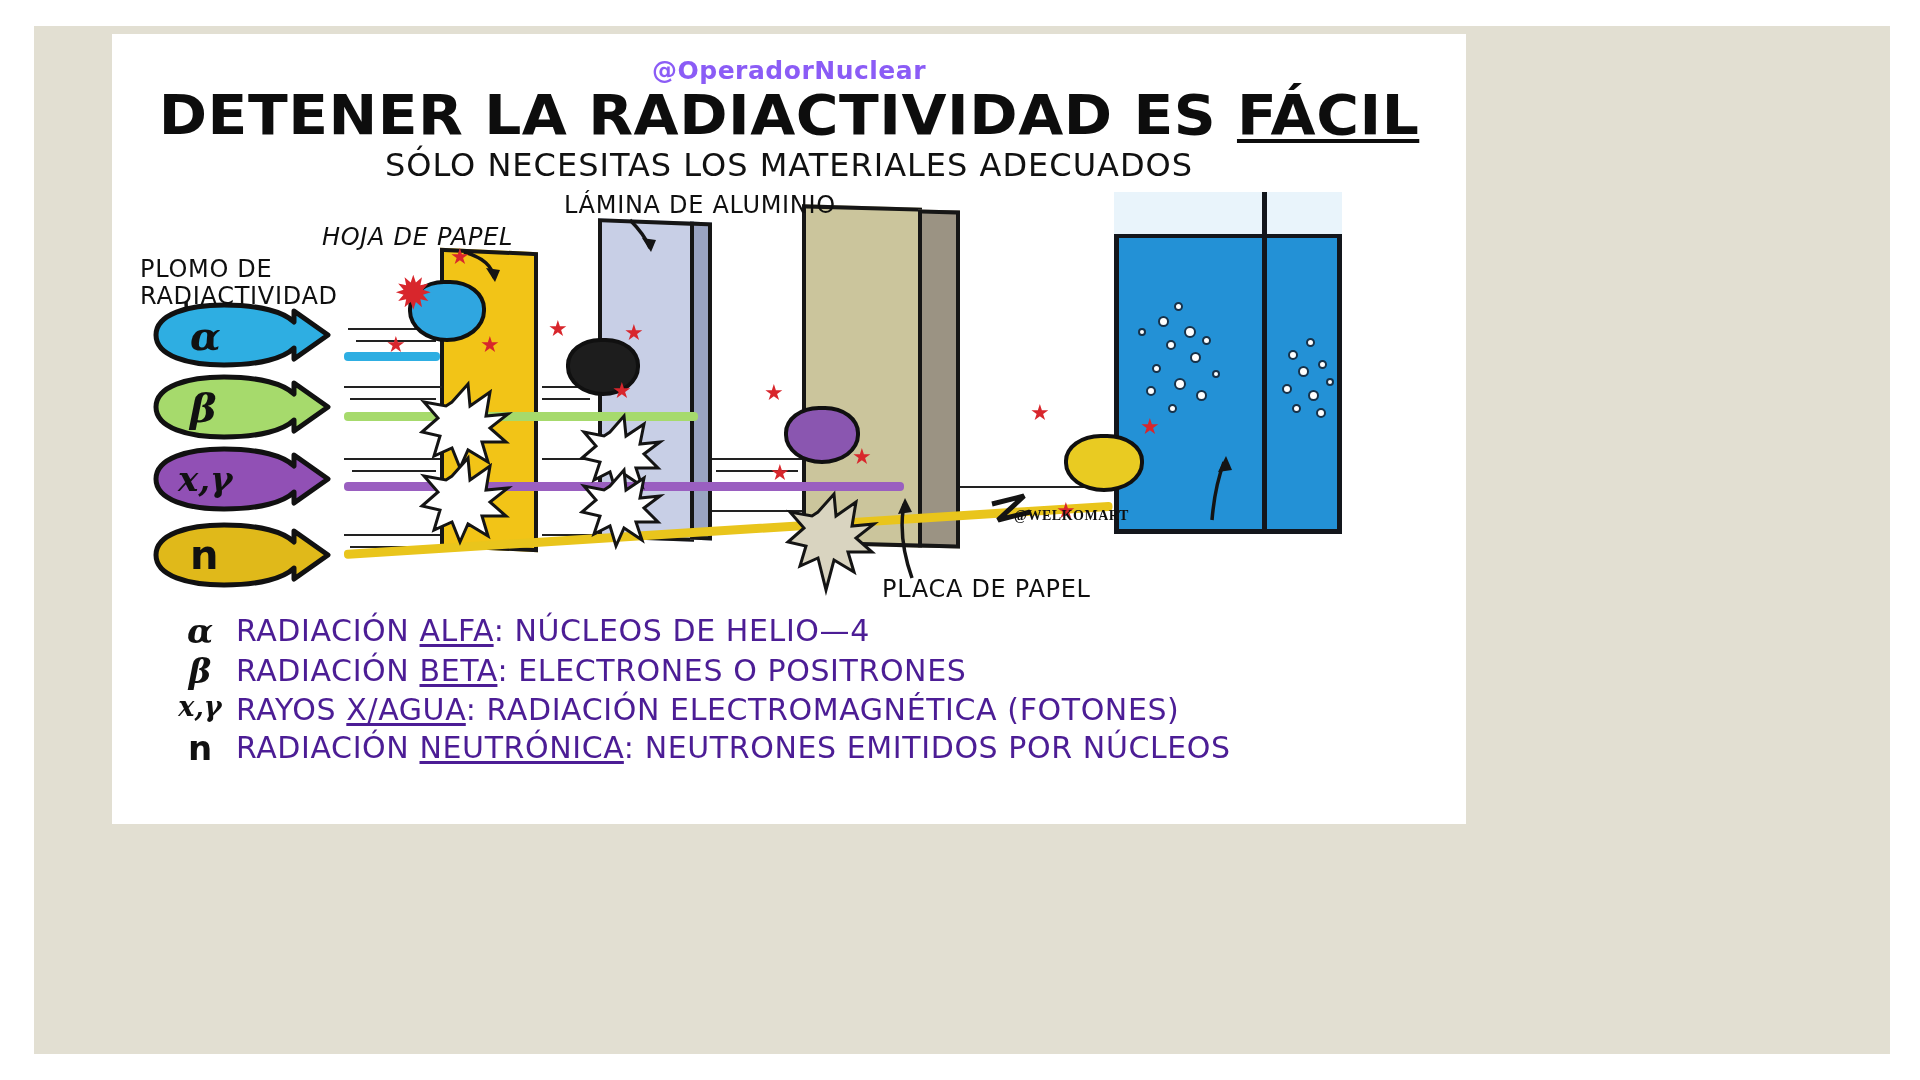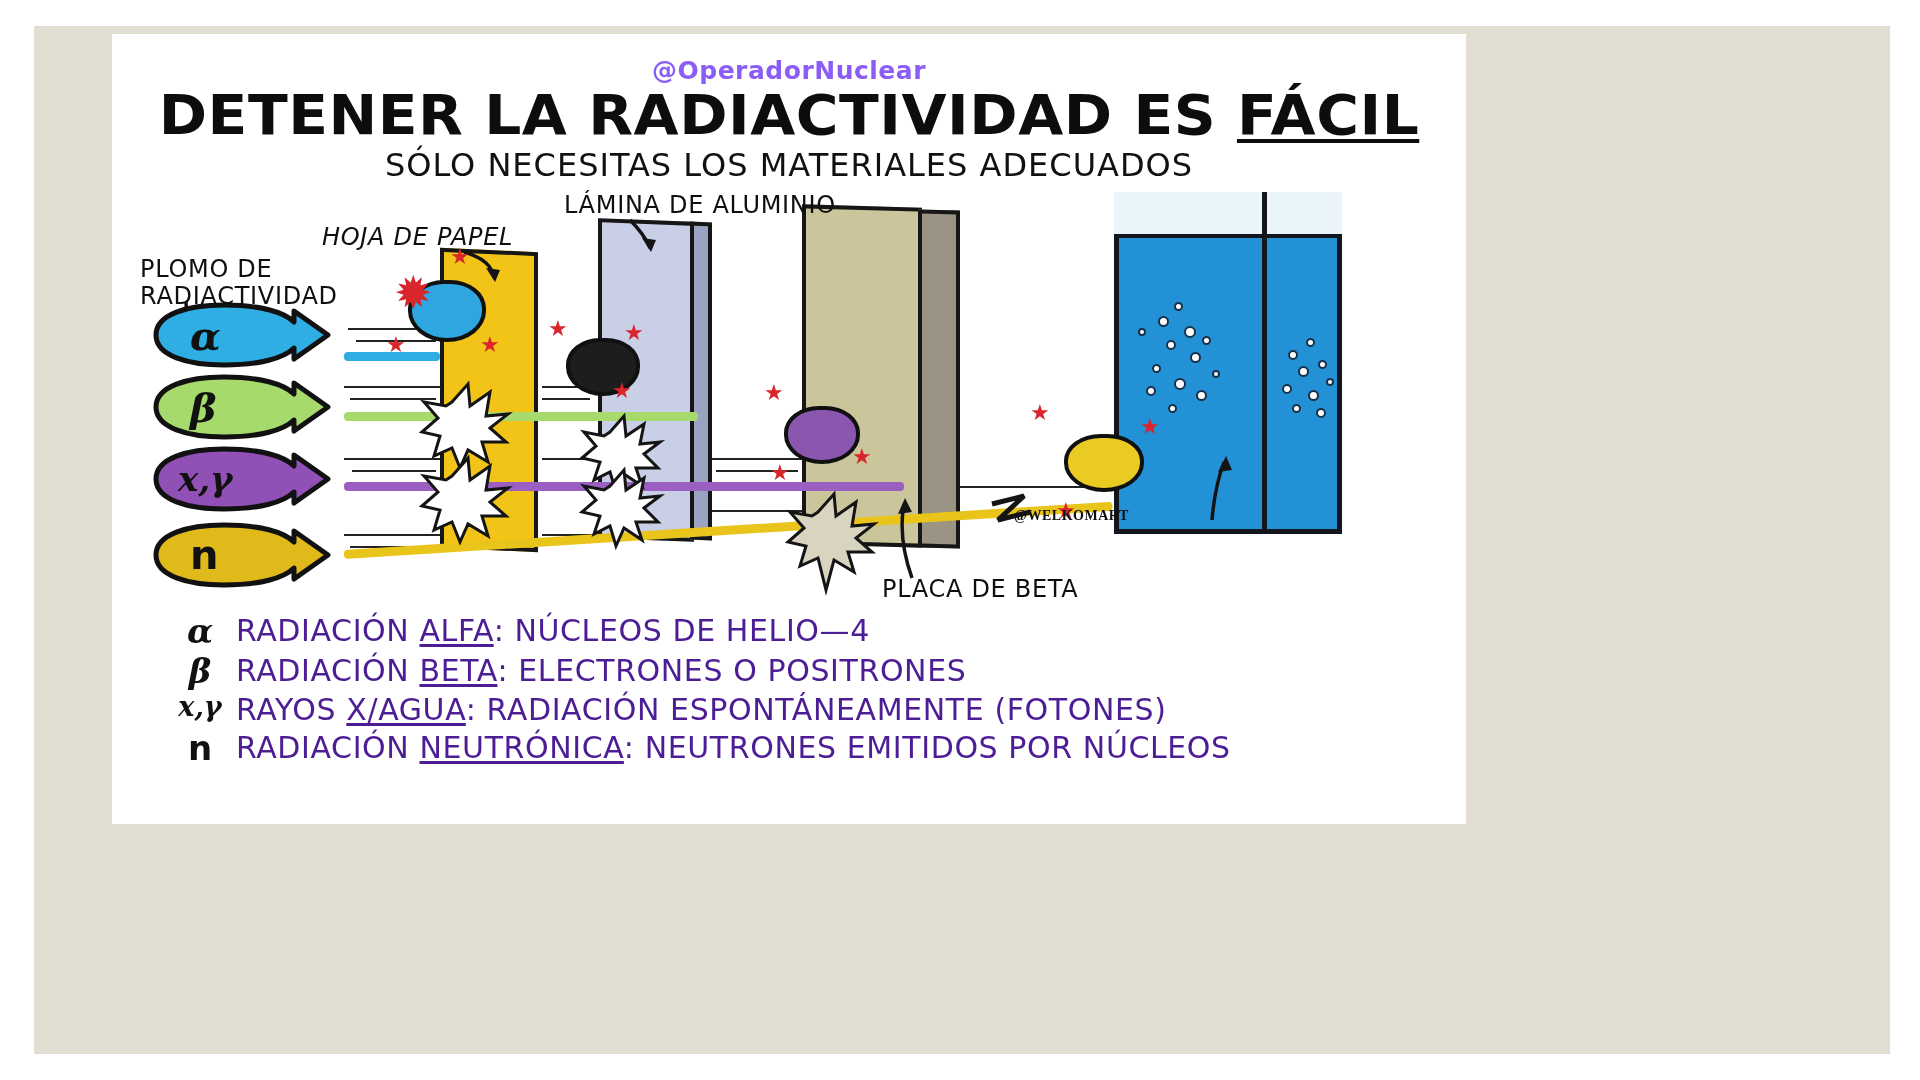--- a/index.html
+++ b/index.html
@@ -327,38 +327,38 @@
         <div class="head" style="background:#e9cb22;"></div>
     </div>
     <div class="star" style="left:918px;top:368px;">★</div>
     <div class="star" style="left:1028px;top:382px;">★</div>
     <div class="star" style="left:944px;top:466px;">★</div>
 
     <div class="callout hand" id="label-tipo">PLOMO DE
 RADIACTIVIDAD</div>
     <div class="callout hand" id="label-hoja">HOJA DE PAPEL</div>
     <div class="callout hand" id="label-lamina">LÁMINA DE ALUMINIO</div>
-    <div class="callout hand" id="label-plomo">PLACA DE BETA</div>
+    <div class="callout hand" id="label-plomo">PLACA DE PAPEL</div>
     <div class="callout hand" id="sig-welko">@WELKOMART</div>
 
     <div id="legend">
 
       <div class="leg-row">
         <div class="leg-sym">α</div>
         <div class="leg-text hand"><span>RADIACIÓN </span><u>ALFA</u><span>: NÚCLEOS DE HELIO—4</span></div>
       </div>
 
       <div class="leg-row">
         <div class="leg-sym">β</div>
         <div class="leg-text hand"><span>RADIACIÓN </span><u>BETA</u><span>: ELECTRONES O POSITRONES</span></div>
       </div>
 
       <div class="leg-row">
         <div class="leg-sym small">x,γ</div>
-        <div class="leg-text hand"><span>RAYOS </span><u>X/AGUA</u><span>: RADIACIÓN ESPONTÁNEAMENTE (FOTONES)</span></div>
+        <div class="leg-text hand"><span>RAYOS </span><u>X/AGUA</u><span>: RADIACIÓN ELECTROMAGNÉTICA (FOTONES)</span></div>
       </div>
 
       <div class="leg-row">
         <div class="leg-sym plain">n</div>
         <div class="leg-text hand"><span>RADIACIÓN </span><u>NEUTRÓNICA</u><span>: NEUTRONES EMITIDOS POR NÚCLEOS</span></div>
       </div>
 
     </div>
 
   </div>

